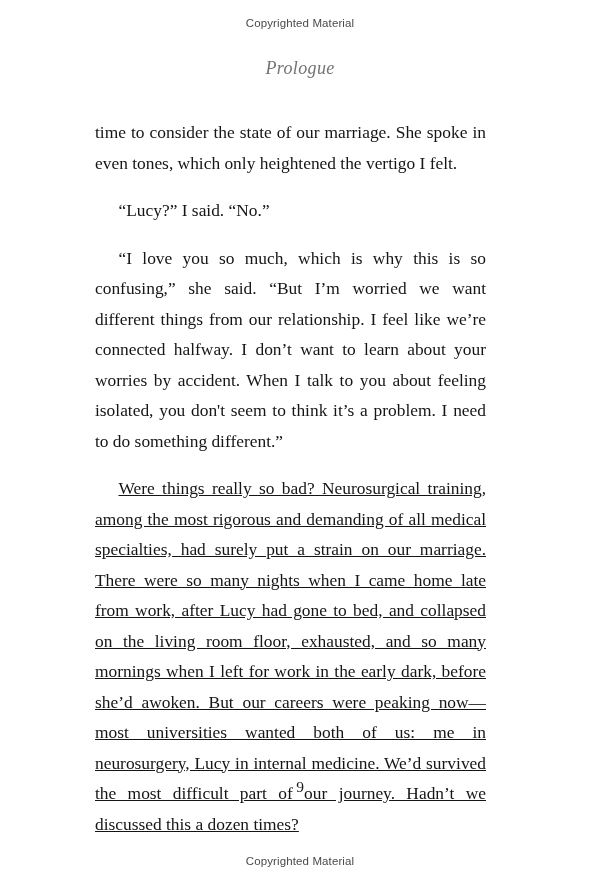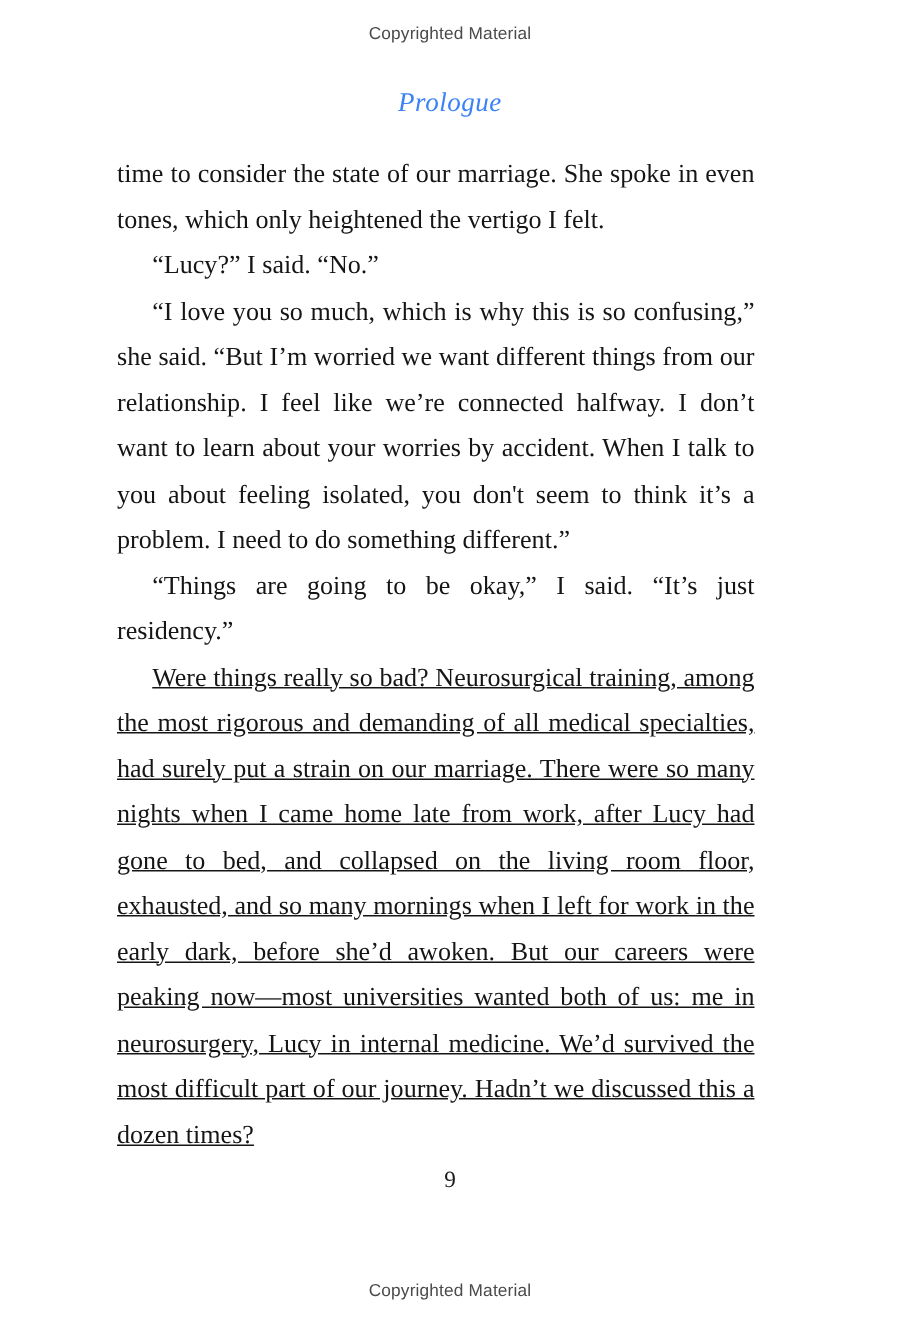--- a/index.html
+++ b/index.html
@@ -34,37 +34,37 @@
   .watermark-bottom { top: 855px; }
 
   .running-head {
     position: absolute;
     top: 58px;
     left: 0;
     width: 100%;
     text-align: center;
     font-style: italic;
     font-size: 18px;
-    color: #3b82f6;
+    color: #737373;
     letter-spacing: 0.02em;
   }
 
   .body-text {
     position: absolute;
     top: 100px;
     left: 78px;
     width: 425px;
     font-size: 17.4px;
     line-height: 30.5px;
     text-align: justify;
     text-justify: inter-word;
     color: #151515;
   }
   .body-text p {
-    margin: 0;
+    margin: 17px;
     text-indent: 0;
   }
   .body-text p.indent {
     text-indent: 1.35em;
   }
   .body-text p:last-child {
     text-align: justify;
     text-decoration: underline;
   }
 
@@ -84,21 +84,20 @@
 <div class="page">
 
   <div class="watermark watermark-top">Copyrighted Material</div>
 
   <div class="running-head">Prologue</div>
 
   <div class="body-text">
     <p>time to consider the state of our marriage. She spoke in even tones, which only heightened the vertigo I felt.</p>
     <p class="indent">“Lucy?” I said. “No.”</p>
     <p class="indent">“I love you so much, which is why this is so confusing,” she said. “But I’m worried we want different things from our relationship. I feel like we’re connected halfway. I don’t want to learn about your worries by accident. When I talk to you about feeling isolated, you don't seem to think it’s a problem. I need to do something different.”</p>
-    <p class="indent">“Things are going to be okay,” I said. “It’s just residency.”</p>
     <p class="indent">Were things really so bad? Neurosurgical training, among the most rigorous and demanding of all medical specialties, had surely put a strain on our marriage. There were so many nights when I came home late from work, after Lucy had gone to bed, and collapsed on the living room floor, exhausted, and so many mornings when I left for work in the early dark, before she’d awoken. But our careers were peaking now—most universities wanted both of us: me in neurosurgery, Lucy in internal medicine. We’d survived the most difficult part of our journey. Hadn’t we discussed this a dozen times?</p>
   </div>
 
   <div class="folio">9</div>
 
   <div class="watermark watermark-bottom">Copyrighted Material</div>
 
 </div>
 
 </body></html>

